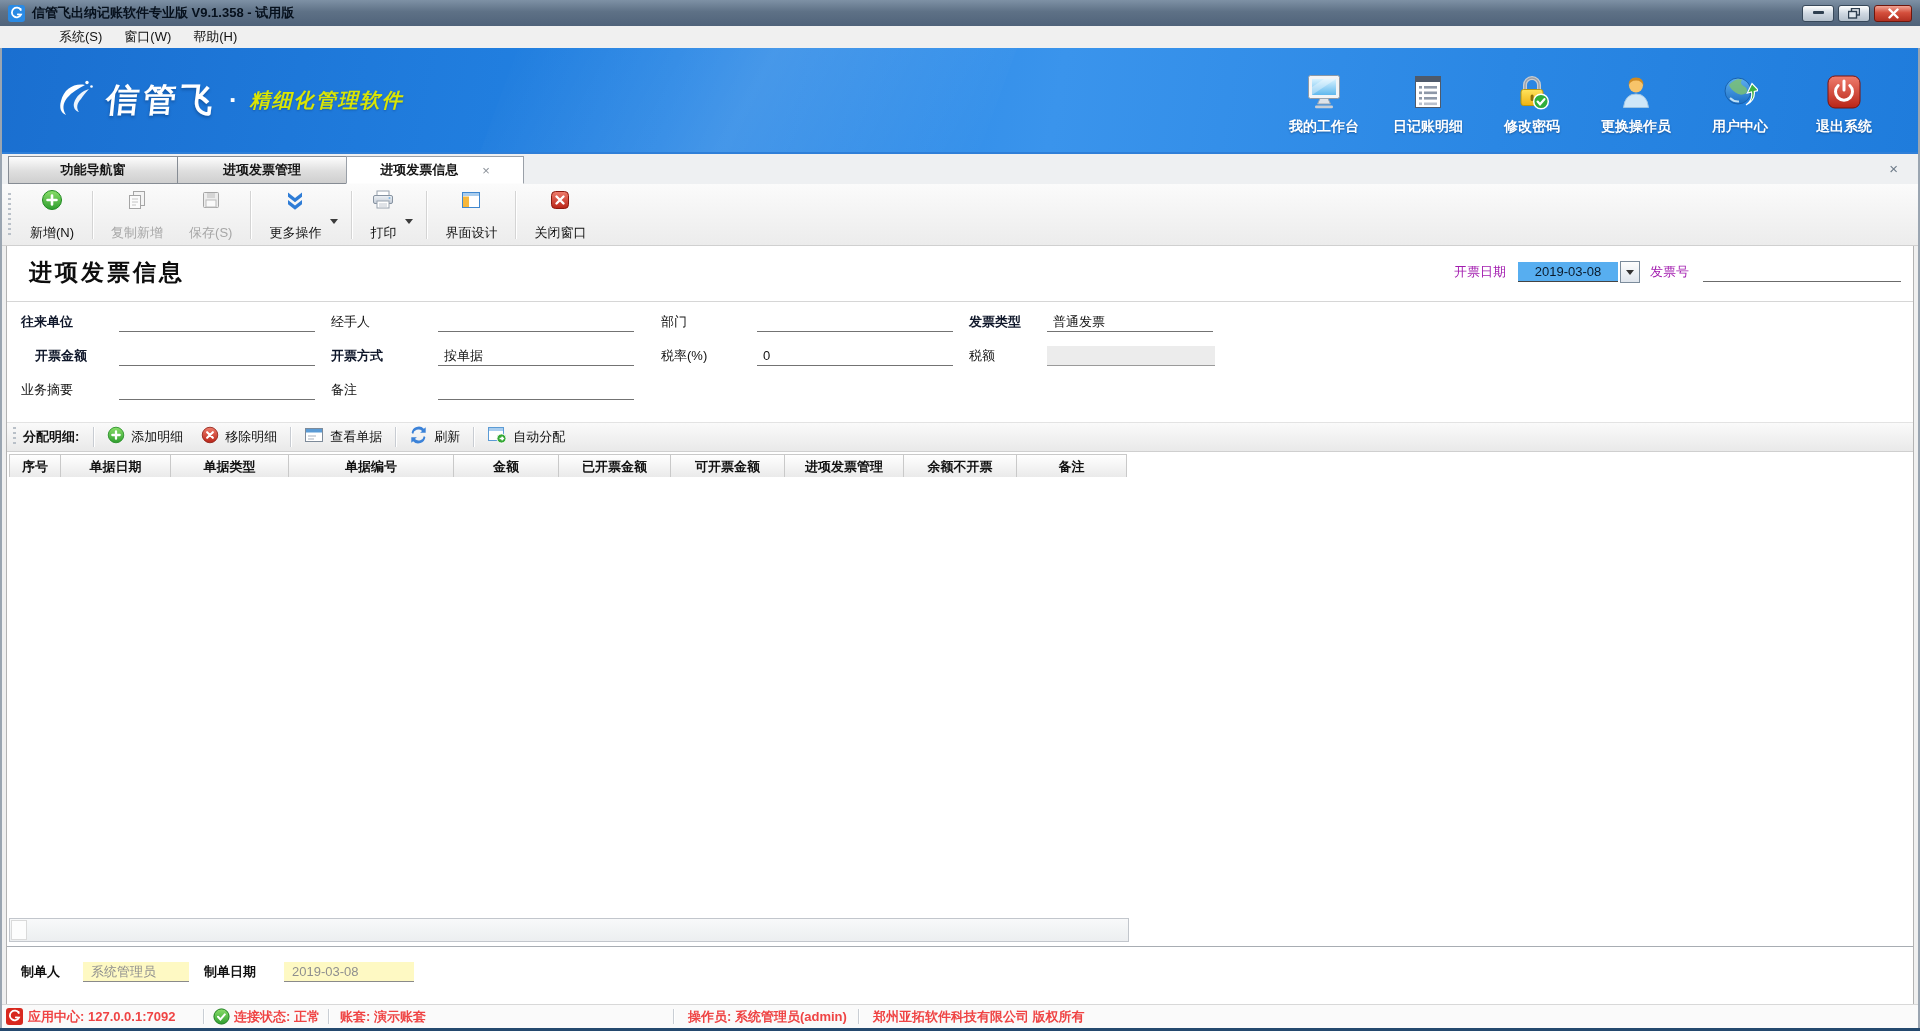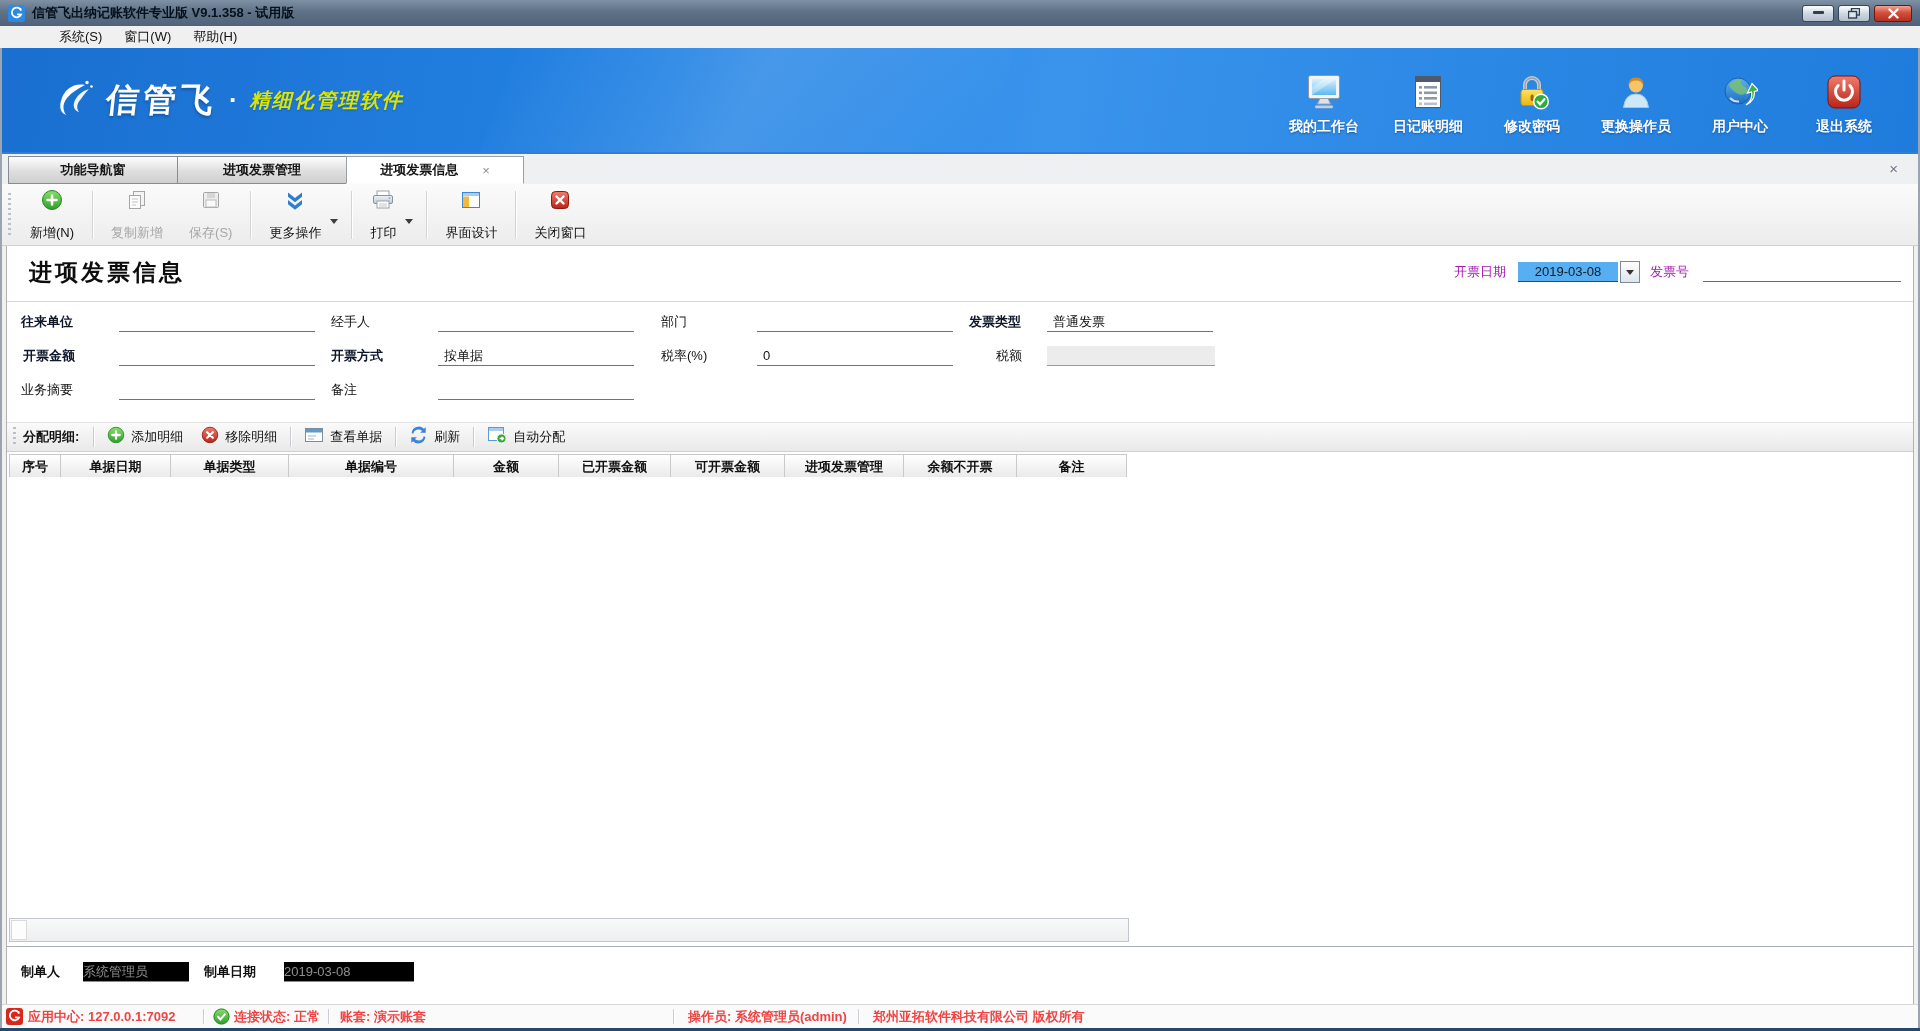--- a/index.html
+++ b/index.html
@@ -99,22 +99,22 @@
     background:linear-gradient(#ffffff,#e9e9e9); display:flex; align-items:center; justify-content:center;
     font-weight:600; cursor:pointer; white-space:nowrap; }
   .gh:first-child { border-left:1px solid #c9c9c9; }
 
   .hscroll { position:absolute; left:2px; top:672px; width:1120px; height:24px; border:1px solid #c2c6cc;
     background:linear-gradient(#f8f9fa,#ecee f0); background:linear-gradient(#f8f9fa,#eceef0); }
   .hthumb { position:absolute; left:1px; top:1px; width:16px; height:20px; background:#fdfdfd; border:1px solid #dadada; cursor:grab; }
   .grid-bottom { position:absolute; left:0; top:700px; width:100%; border-bottom:1px solid #a8adb3; }
 
   .ff-label { position:absolute; font-weight:bold; height:20px; line-height:20px; white-space:nowrap; }
-  .ff-ro { position:absolute; height:20px; line-height:19px; background:#000000; border-bottom:1px solid #8a8a8a;
-    color:#8f8f8f; padding-left:0; }
+  .ff-ro { position:absolute; height:20px; line-height:19px; background:#fef9c3; border-bottom:1px solid #8a8a8a;
+    color:#8f8f8f; padding-left:8px; }
 
   
   .statusbar { position:absolute; left:0; top:1004px; width:1920px; height:24px; background:#fafafa;
     border-top:1px solid #d8d8d8; font-weight:600; color:#ef4444; }
   .st { position:absolute; top:3px; height:18px; line-height:18px; white-space:nowrap; }
   .st-sep { position:absolute; top:4px; width:1px; height:15px; background:#c9ced4; box-shadow:1px 0 0 #fff; }
   .bottom-edge { position:absolute; left:0; bottom:0; width:1920px; height:3px; background:#24496e; }
   .side-edge { position:absolute; top:48px; bottom:3px; width:2px; background:#9aa5b1; }
 </style>
 </head>
@@ -391,27 +391,27 @@
 
   <span class="fl accent" style="left:14px;top:66px;">往来单位</span>
   <div class="fi" style="left:112px;top:66px;width:196px;"></div>
   <span class="fl" style="left:324px;top:66px;">经手人</span>
   <div class="fi" style="left:431px;top:66px;width:196px;"></div>
   <span class="fl" style="left:654px;top:66px;">部门</span>
   <div class="fi" style="left:750px;top:66px;width:196px;"></div>
   <span class="fl accent" style="left:962px;top:66px;">发票类型</span>
   <div class="fi" style="left:1040px;top:66px;width:166px;">普通发票</div>
 
-  <span class="fl accent" style="left:16px;top:100px;text-align:right;">开票金额</span>
+  <span class="fl accent" style="left:28px;top:100px;text-align:right;">开票金额</span>
   <div class="fi" style="left:112px;top:100px;width:196px;"></div>
   <span class="fl accent" style="left:324px;top:100px;">开票方式</span>
   <div class="fi" style="left:431px;top:100px;width:196px;">按单据</div>
   <span class="fl" style="left:654px;top:100px;">税率(%)</span>
   <div class="fi" style="left:750px;top:100px;width:196px;">0</div>
-  <span class="fl" style="left:989px;top:100px;">税额</span>
+  <span class="fl" style="left:962px;top:100px;">税额</span>
   <div class="fi ro" style="left:1040px;top:100px;width:168px;"></div>
 
   <span class="fl" style="left:14px;top:134px;">业务摘要</span>
   <div class="fi" style="left:112px;top:134px;width:196px;"></div>
   <span class="fl" style="left:324px;top:134px;">备注</span>
   <div class="fi" style="left:431px;top:134px;width:196px;"></div>
 
   <div class="detail-bar">
     <div class="dgrip"></div>
     <span class="d-label">分配明细:</span>

